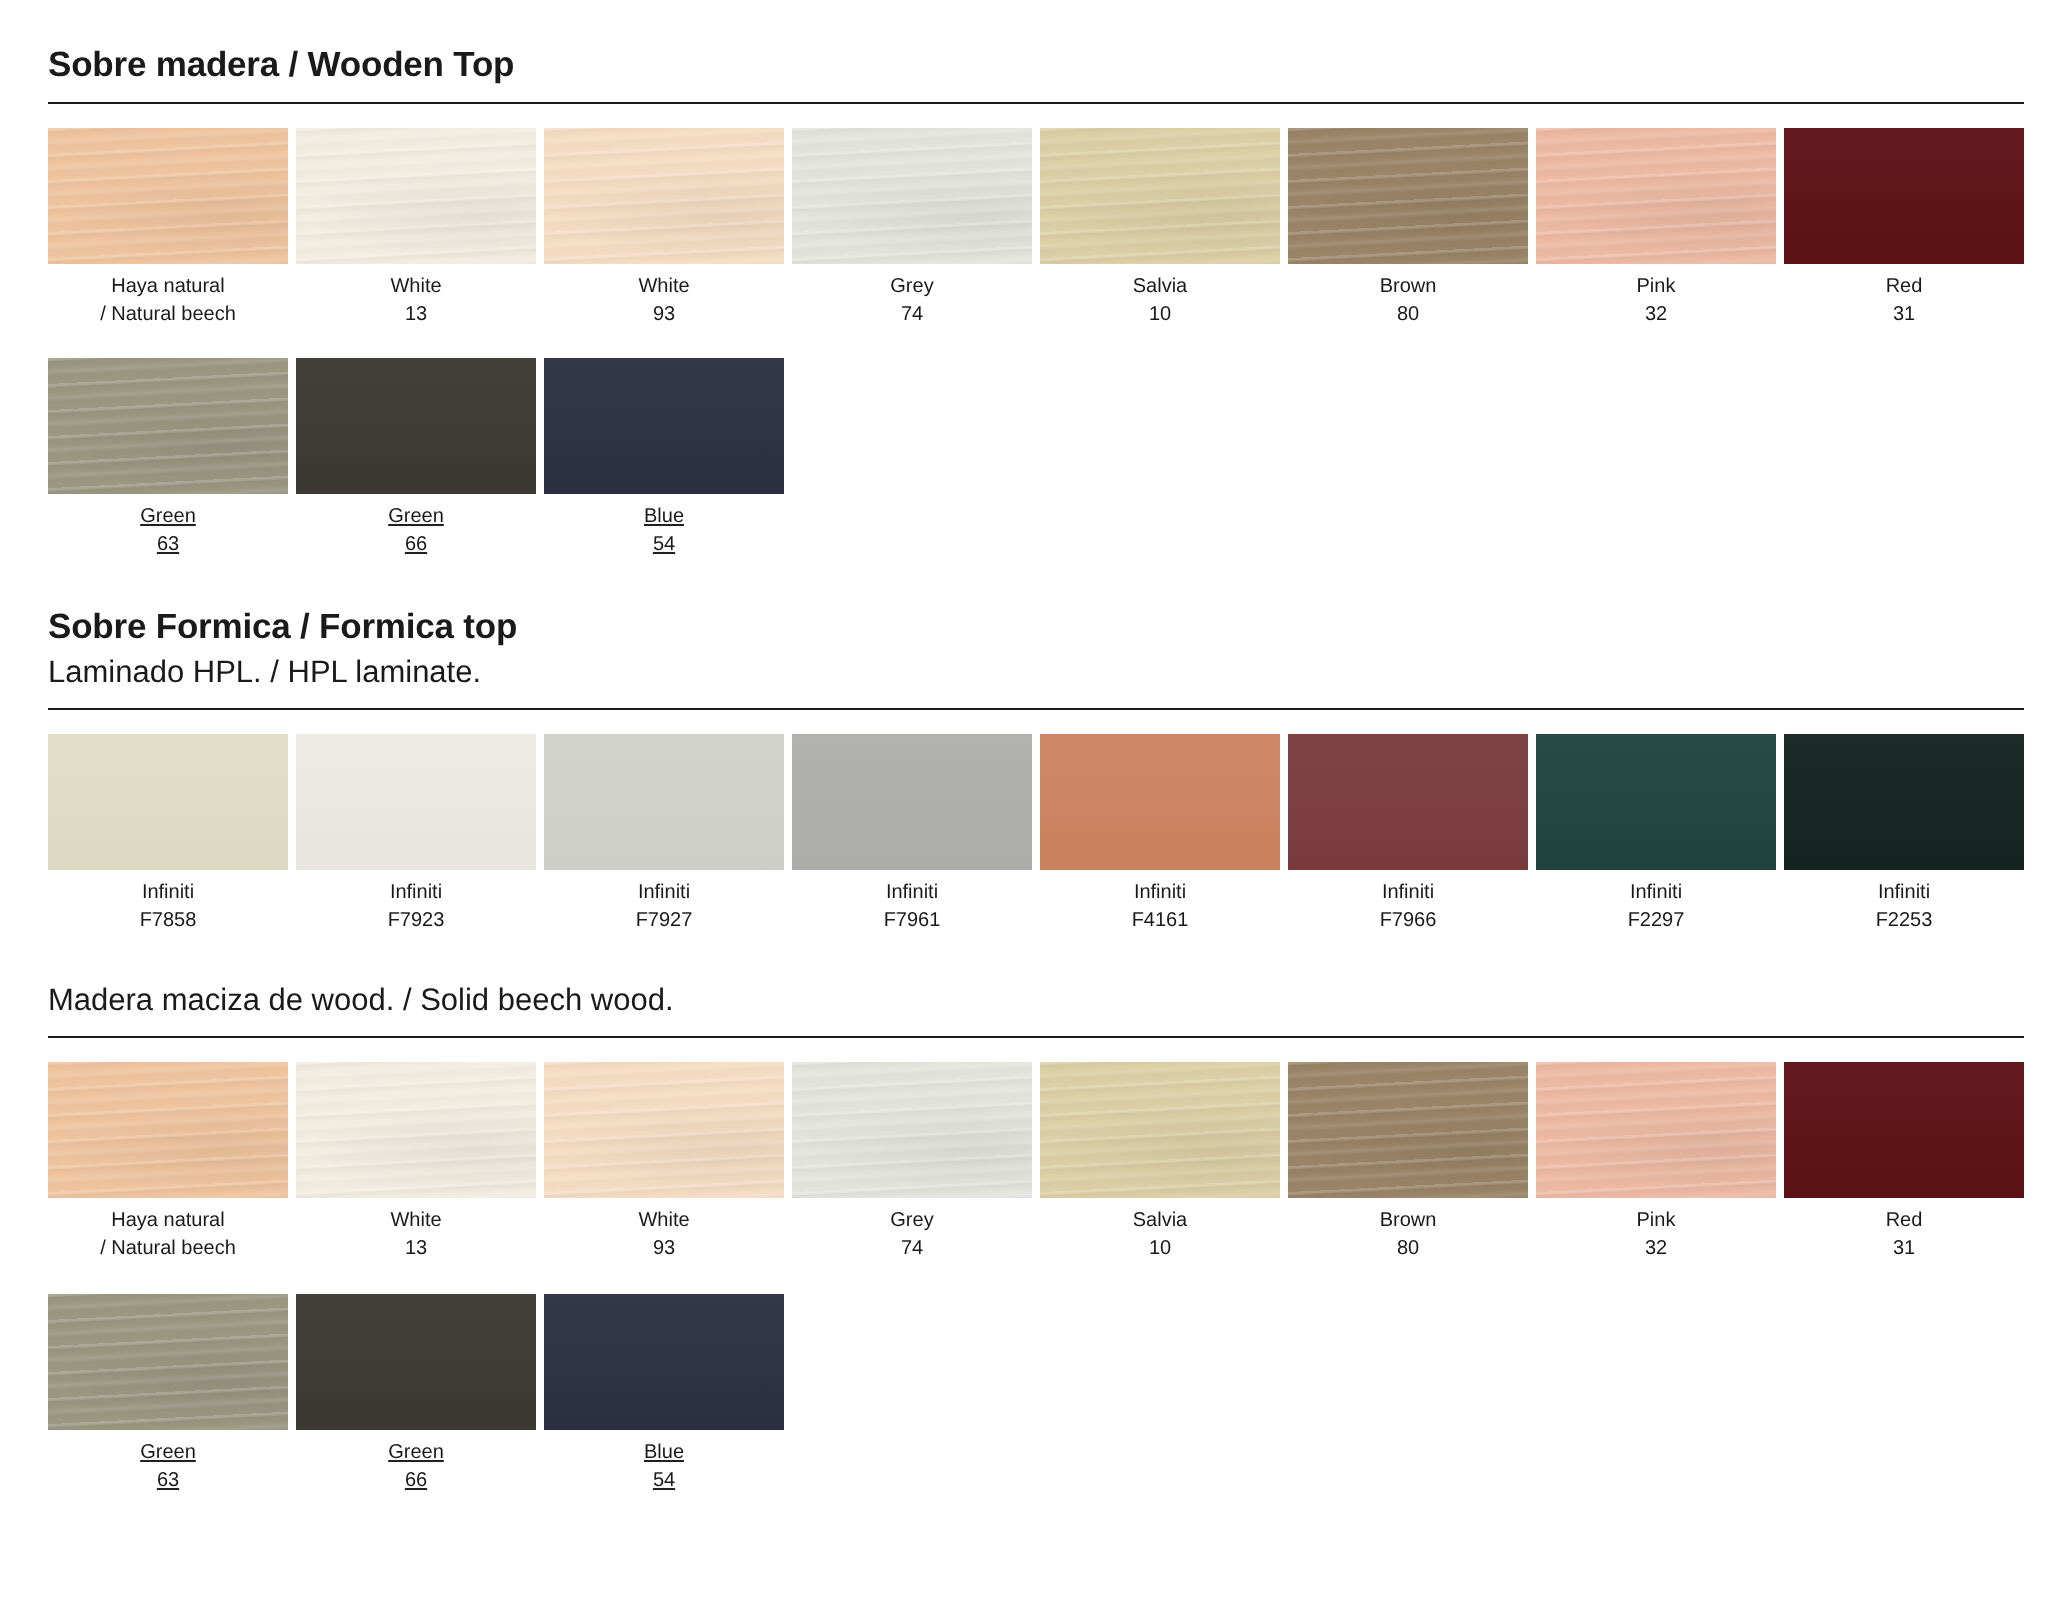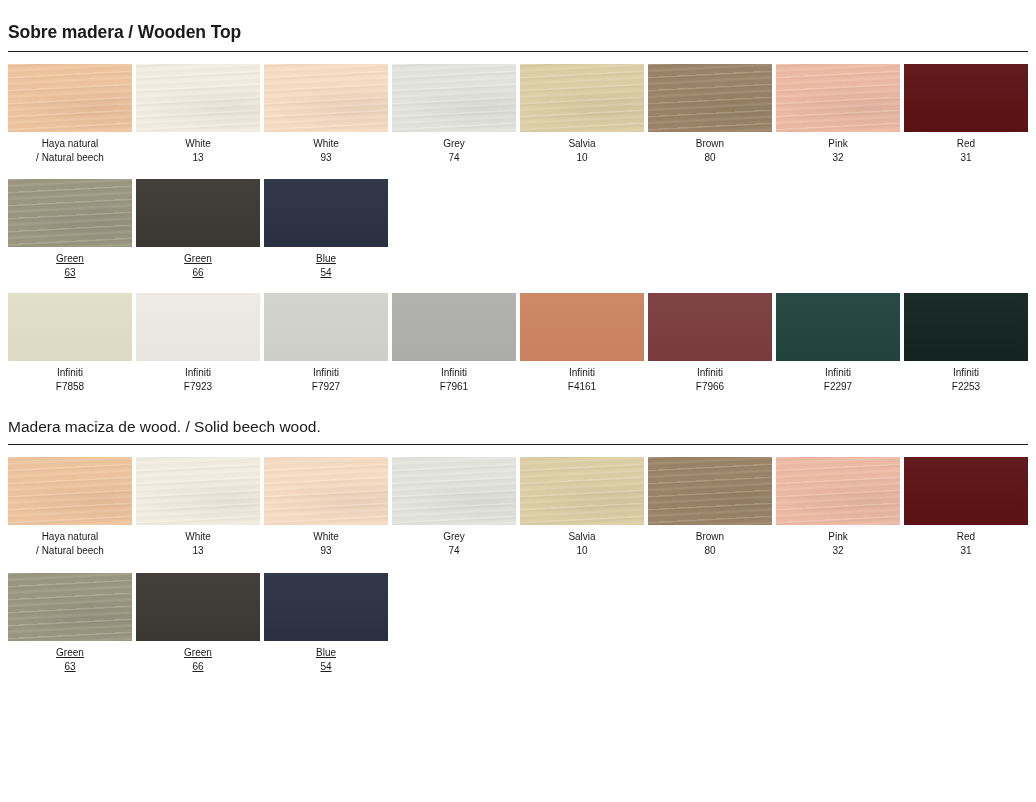--- a/index.html
+++ b/index.html
@@ -12,21 +12,21 @@
     height: 802px;
     font-family: "Liberation Sans", sans-serif;
     color: #231f20;
     overflow: hidden;
   }
   .page {
     position: relative;
     width: 1036px;
     height: 802px;
     box-sizing: border-box;
-    padding: 0 8px;
+    padding: 0 24px;
   }
 
   
   .section { margin: 0; }
   .section-head { padding-top: 22px; }
   .section-title {
     font-size: 17.5px;
     font-weight: 700;
     letter-spacing: -0.1px;
     line-height: 1.25;
@@ -167,20 +167,25 @@
       </div>
       <div class="swatch-cell">
         <div class="swatch-chip flat" style="background-color: rgb(43, 48, 67);"></div>
         <div class="swatch-label">Blue
 54</div>
       </div>
     </div>
   </section>
 
   <section class="section" id="section-formica">
+    <div class="section-head">
+      <h2 class="section-title">Sobre Formica / Formica top</h2>
+      <p class="section-sub">Laminado HPL. / HPL laminate.</p>
+      <hr class="rule">
+    </div>
     <div class="swatch-row">
       <div class="swatch-cell">
         <div class="swatch-chip flat" style="background-color: rgb(225, 222, 198);"></div>
         <div class="swatch-label">Infiniti
 F7858</div>
       </div>
       <div class="swatch-cell">
         <div class="swatch-chip flat" style="background-color: rgb(237, 234, 228);"></div>
         <div class="swatch-label">Infiniti
 F7923</div>

